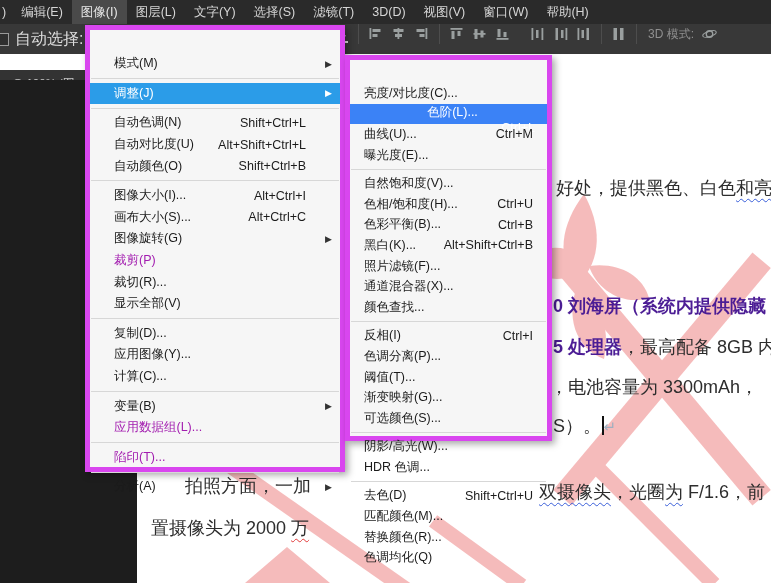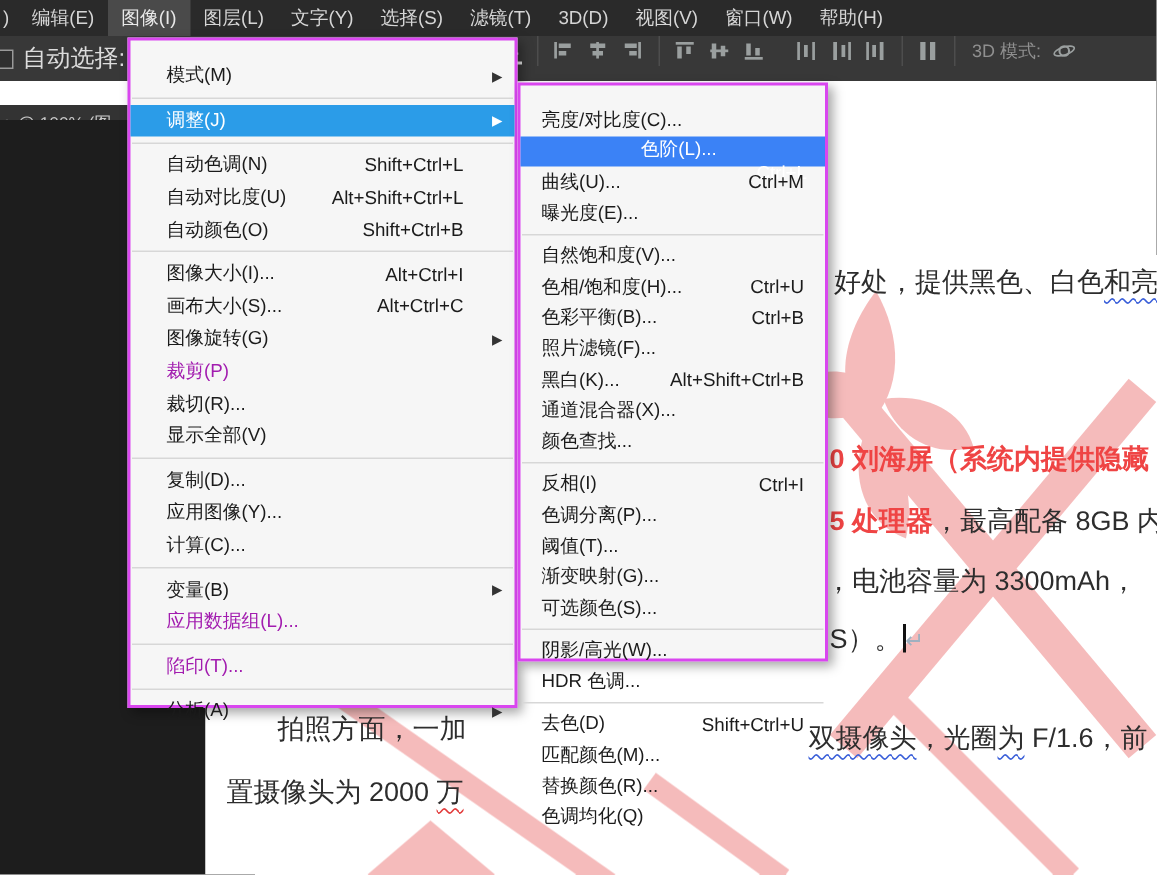--- a/index.html
+++ b/index.html
@@ -22,38 +22,38 @@
   .tbsep{width:1px;height:20px;background:#4d4d4d;margin:0 9px 0 2px;}
   .tbgap{width:12px;}
   #mode-label{color:#8f8f8f;font-size:12px;margin:0 8px 0 2px;white-space:nowrap;}
   
   #tabstrip{position:absolute;left:0;top:70px;width:137px;height:26px;background:#333333;z-index:1;}
   #tab-label{color:#c9c9c9;font-size:11.5px;line-height:26px;padding-left:2px;white-space:nowrap;overflow:hidden;}
   #pasteboard{position:absolute;left:0;top:80px;width:137px;height:503px;background:#1d1d1d;z-index:1;}
   #docarea{position:absolute;left:137px;top:54px;width:634px;height:529px;background:#ffffff;overflow:hidden;z-index:2;}
   #watermark{position:absolute;left:0;top:0;z-index:1;pointer-events:none;}
   .docline{position:absolute;font-size:18px;color:#2d2d2d;white-space:nowrap;z-index:2;}
-  .docline .b{font-weight:700;color:#ef4444;}
+  .docline .b{font-weight:700;color:#4c1d95;}
   .docline .dim{color:#9fb0c0;font-size:15px;}
   .docline .u-blue{text-decoration:underline;text-decoration-style:wavy;text-decoration-color:#3a5fd9;
                    text-decoration-thickness:1px;text-underline-offset:4px;}
   .docline .u-red{text-decoration:underline;text-decoration-style:wavy;text-decoration-color:#e23b3b;
                   text-decoration-thickness:1px;text-underline-offset:4px;}
   .caret{display:inline-block;width:1.5px;height:19px;background:#111;vertical-align:-3px;margin-left:1px;}
   .dl-0{left:419px;top:122px;}
   .dl-1{left:416px;top:240px;}
   .dl-2{left:416px;top:281px;}
   .dl-3{left:413px;top:321px;}
   .dl-4{left:416px;top:360px;}
   .dl-5{left:48px; top:420px;}
   .dl-6{left:402px;top:426px;}
   .dl-7{left:14px; top:462px;}
   
-  .menu-panel{position:absolute;background:#f6f6f6;border:2px solid #d946ef;
-              box-shadow:3px 3px 7px rgba(0,0,0,.35);box-sizing:border-box;padding:13px 0;}
+  .menu-panel{position:absolute;background:#f6f6f6;border:5px solid #d946ef;
+              box-shadow:3px 3px 7px rgba(0,0,0,.35);box-sizing:border-box;padding:23px 0;}
   #image-menu{left:85px;top:25px;width:260px;height:447px;z-index:5;}
   #adjust-menu{left:345px;top:55px;width:207px;height:386px;z-index:6;}
   .menu-item{display:flex;align-items:center;font-size:12.5px;color:#1b1b1b;cursor:default;}
   #image-menu .menu-item{height:21.6px;padding:0 8px 0 24px;}
   #adjust-menu .menu-item{height:20.6px;padding:0 6px 0 14px;}
   .menu-item .lab{flex:0 0 auto;}
   .menu-item .sc{margin-left:auto;padding-right:14px;}
   #adjust-menu .menu-item .sc{padding-right:6px;}
   .menu-item .arr{width:12px;text-align:right;font-size:9px;color:#333;}
   #adjust-menu .menu-item .arr{width:2px;}
@@ -322,30 +322,30 @@
         <span class="lab">色相/饱和度(H)...</span>
         <span class="sc">Ctrl+U</span>
         <span class="arr"></span>
       </div>
       <div class="menu-item">
         <span class="lab">色彩平衡(B)...</span>
         <span class="sc">Ctrl+B</span>
         <span class="arr"></span>
       </div>
       <div class="menu-item">
-        <span class="lab">照片滤镜(F)...</span>
-        <span class="sc"></span>
-        <span class="arr"></span>
-      </div>
-      <div class="menu-item">
         <span class="lab">黑白(K)...</span>
         <span class="sc">Alt+Shift+Ctrl+B</span>
         <span class="arr"></span>
       </div>
       <div class="menu-item">
+        <span class="lab">照片滤镜(F)...</span>
+        <span class="sc"></span>
+        <span class="arr"></span>
+      </div>
+      <div class="menu-item">
         <span class="lab">通道混合器(X)...</span>
         <span class="sc"></span>
         <span class="arr"></span>
       </div>
       <div class="menu-item">
         <span class="lab">颜色查找...</span>
         <span class="sc"></span>
         <span class="arr"></span>
       </div>
       <div class="menu-sep"></div>

